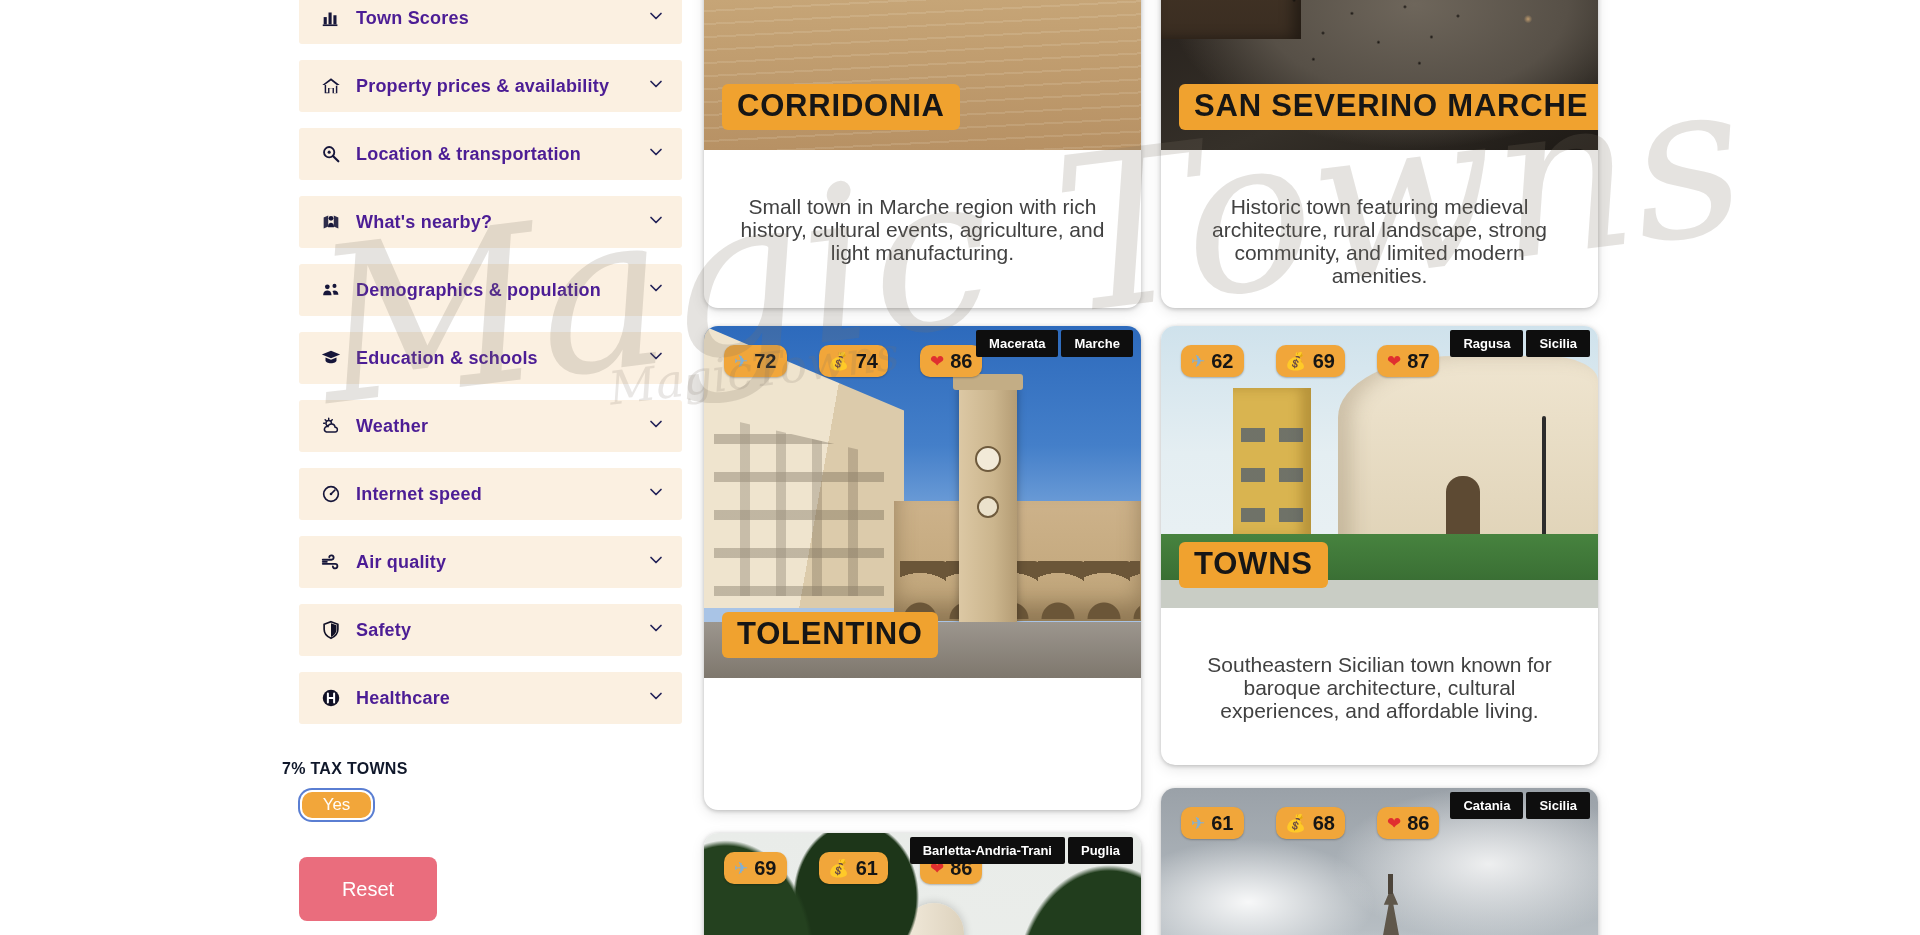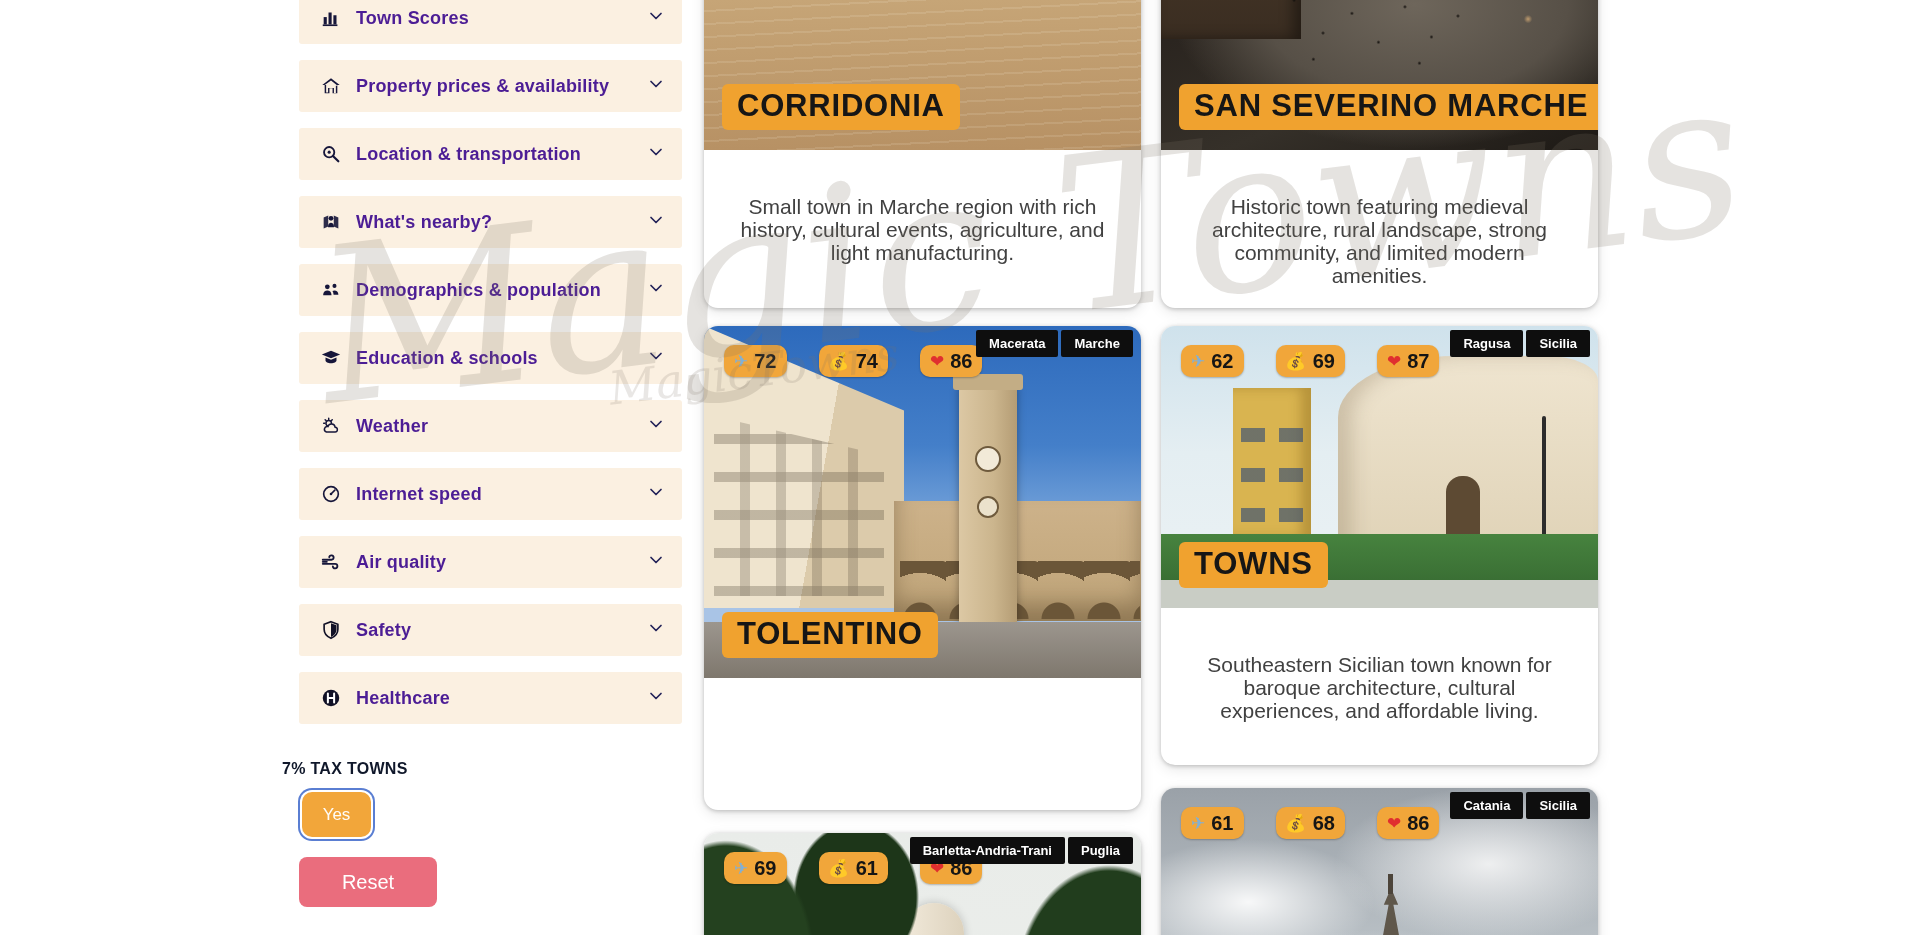--- a/index.html
+++ b/index.html
@@ -14,27 +14,27 @@
   .filter-row{
     height:52px;margin-bottom:16px;background:#fbf0e1;border-radius:3px;
     display:flex;align-items:center;padding:0 18px 0 20px;box-sizing:border-box;cursor:pointer;
   }
   .filter-row .ficon{width:23px;height:23px;margin-right:14px;flex:0 0 auto;display:flex;align-items:center;justify-content:center;}
   .filter-row .flabel{color:#4c1d95;font-size:18px;font-weight:600;letter-spacing:.2px;flex:1;white-space:nowrap;}
   .chev{flex:0 0 auto;}
 
   .tax-heading{position:absolute;left:282px;top:760px;font-size:16px;font-weight:800;color:#0f172a;letter-spacing:.3px;}
   .yes-btn{
-    position:absolute;left:302px;top:792px;width:69px;height:45px;border:none;
+    position:absolute;left:302px;top:792px;width:69px;height:26px;border:none;
     background:#f2a63a;border-radius:10px;color:rgba(255,255,255,.96);font-size:17px;font-weight:500;
     font-family:"Liberation Sans",sans-serif;cursor:pointer;
     box-shadow:0 0 0 2px #ffffff,0 0 0 4px #5a7ed2;
   }
   .reset-btn{
-    position:absolute;left:299px;top:857px;width:138px;height:50px;border:none;
+    position:absolute;left:299px;top:857px;width:138px;height:64px;border:none;
     background:#ea6d7d;border-radius:8px;color:#ffffff;font-size:20px;font-weight:500;
     font-family:"Liberation Sans",sans-serif;cursor:pointer;
   }
 
   
   .card{
     position:absolute;width:437px;background:#ffffff;border-radius:14px;overflow:hidden;
     box-shadow:0 1px 4px rgba(0,0,0,.22), 0 4px 14px rgba(0,0,0,.10);
   }
   .card-corridonia {left:704px; top:-141px;height:449px;}

